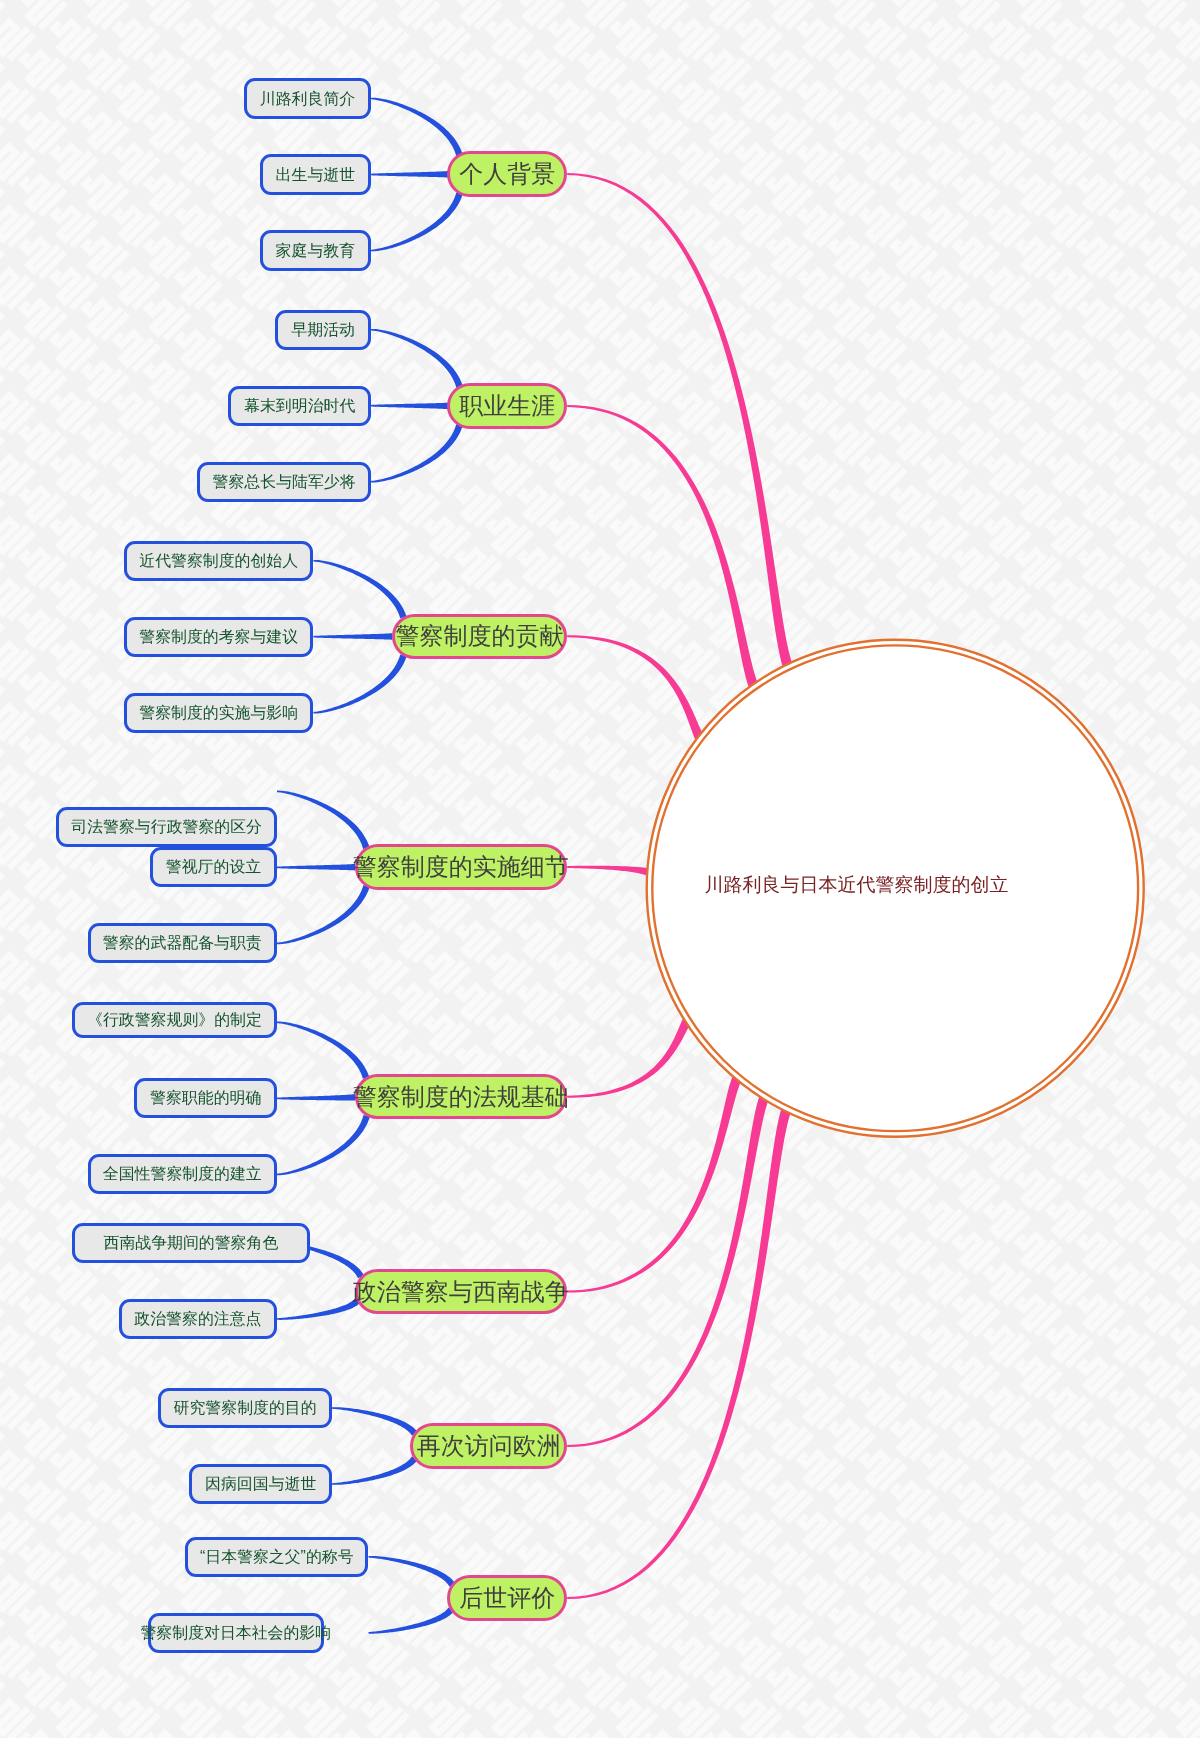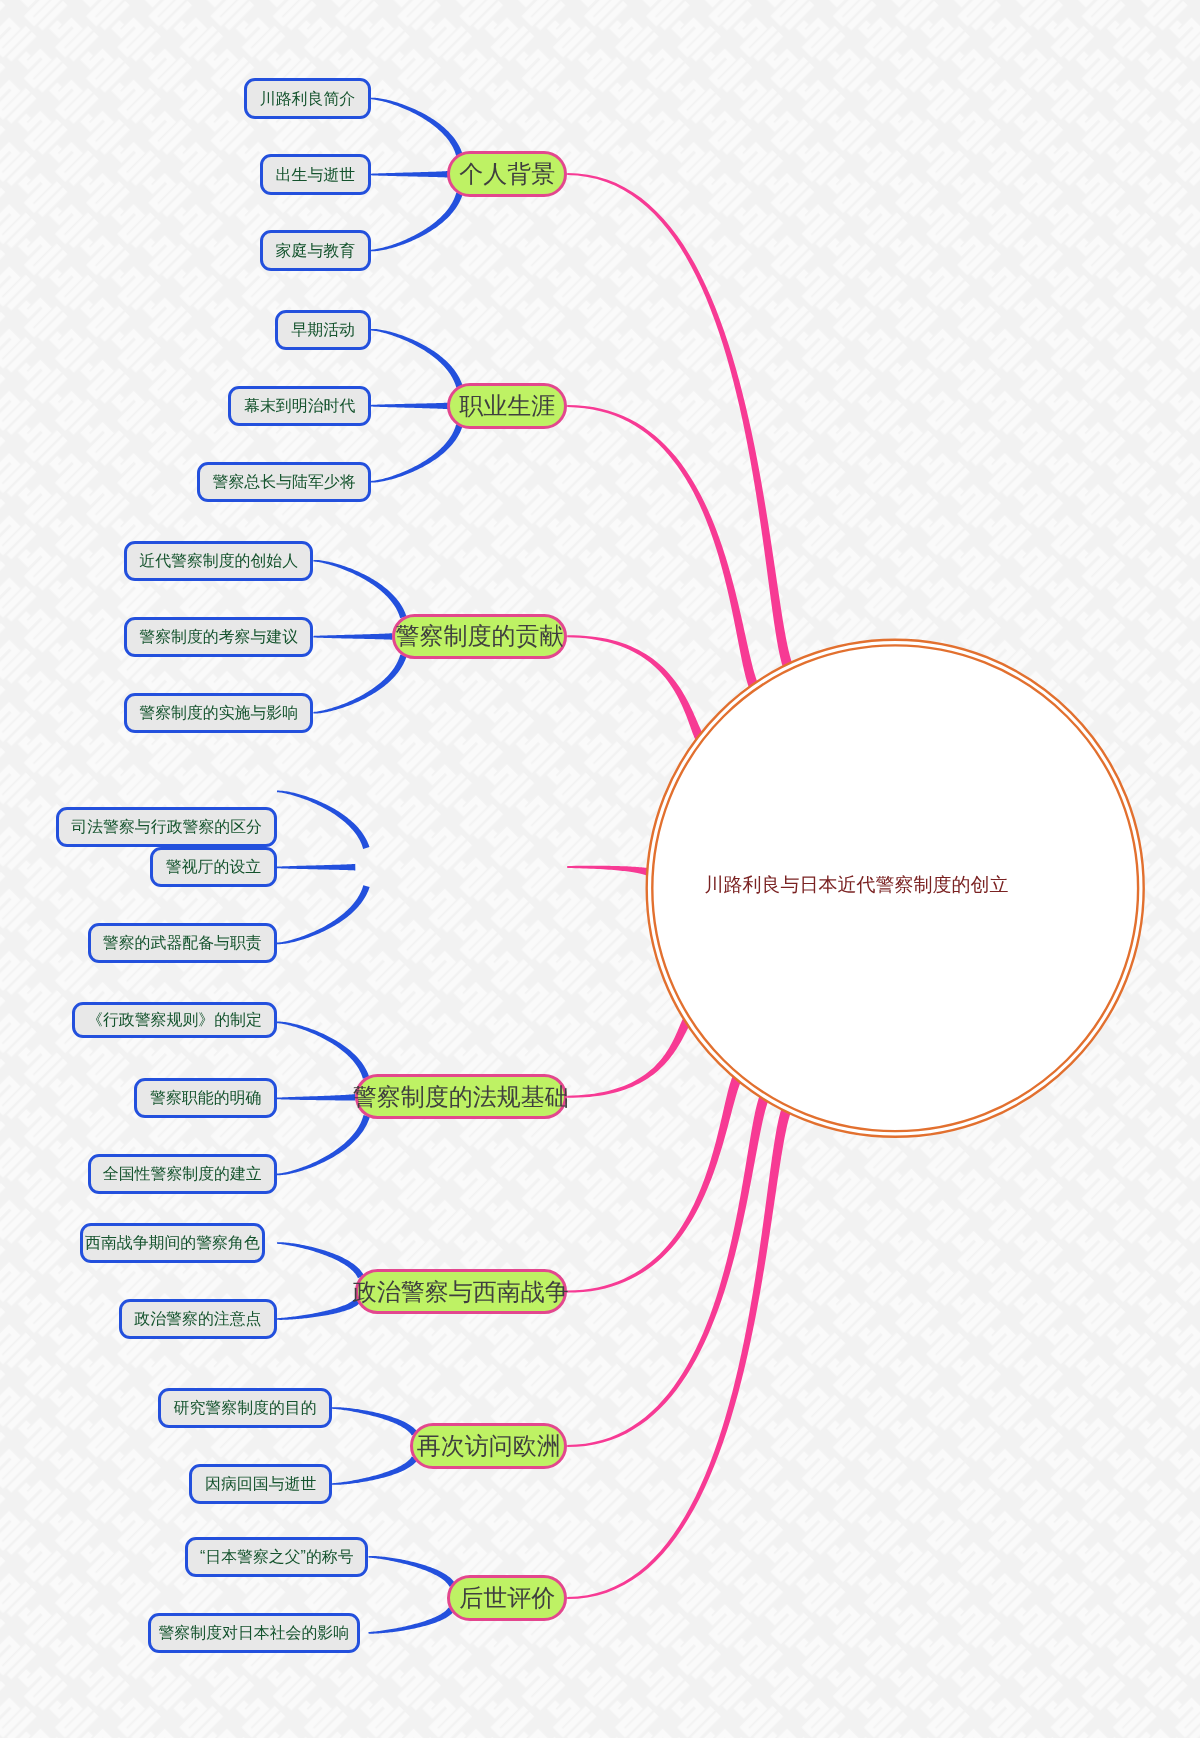--- a/index.html
+++ b/index.html
@@ -103,20 +103,23 @@
   </div>
   <div class="node leaf" style="left: 124px; top: 540.6px; width: 189.4px; height: 40.2px;">
     <span>近代警察制度的创始人</span>
   </div>
   <div class="node leaf" style="left: 124px; top: 616.6px; width: 189.4px; height: 40.2px;">
     <span>警察制度的考察与建议</span>
   </div>
   <div class="node leaf" style="left: 124px; top: 692.6px; width: 189.4px; height: 40.2px;">
     <span>警察制度的实施与影响</span>
   </div>
+  <div class="node mid" style="left: 354.5px; top: 844.2px; width: 212.7px; height: 45.6px;">
+    <span>警察制度的实施细节</span>
+  </div>
   <div class="node leaf" style="left: 56.3px; top: 771.3px; width: 220.7px; height: 40.2px; margin-top: 36px;">
     <span>司法警察与行政警察的区分</span>
   </div>
   <div class="node leaf" style="left: 150px; top: 847.3px; width: 127px; height: 40.2px;">
     <span>警视厅的设立</span>
   </div>
   <div class="node leaf" style="left: 87.6px; top: 923.3px; width: 189.4px; height: 40.2px;">
     <span>警察的武器配备与职责</span>
   </div>
   <div class="node mid" style="left: 354.5px; top: 1073.9px; width: 212.7px; height: 45.6px;">
@@ -127,40 +130,40 @@
   </div>
   <div class="node leaf" style="left: 134.4px; top: 1078.3px; width: 142.6px; height: 40.2px;">
     <span>警察职能的明确</span>
   </div>
   <div class="node leaf" style="left: 87.6px; top: 1154.3px; width: 189.4px; height: 40.2px;">
     <span>全国性警察制度的建立</span>
   </div>
   <div class="node mid" style="left: 354.5px; top: 1268.8px; width: 212.7px; height: 45.6px;">
     <span>政治警察与西南战争</span>
   </div>
-  <div class="node leaf" style="left: 71.9px; top: 1222.9px; width: 185px; height: 40.2px; margin-left: 8px;">
+  <div class="node leaf" style="left: 71.9px; top: 1222.9px; width: 238px; height: 40.2px;">
     <span>西南战争期间的警察角色</span>
   </div>
   <div class="node leaf" style="left: 118.8px; top: 1298.9px; width: 158.2px; height: 40.2px;">
     <span>政治警察的注意点</span>
   </div>
   <div class="node mid" style="left: 410.2px; top: 1423.2px; width: 157px; height: 45.6px;">
     <span>再次访问欧洲</span>
   </div>
   <div class="node leaf" style="left: 158.2px; top: 1387.9px; width: 173.8px; height: 40.2px;">
     <span>研究警察制度的目的</span>
   </div>
   <div class="node leaf" style="left: 189.4px; top: 1463.9px; width: 142.6px; height: 40.2px;">
     <span>因病回国与逝世</span>
   </div>
   <div class="node mid" style="left: 447.4px; top: 1575.2px; width: 119.8px; height: 45.6px;">
     <span>后世评价</span>
   </div>
   <div class="node leaf" style="left: 185.1px; top: 1536.7px; width: 183.4px; height: 40.2px;">
     <span>“日本警察之父”的称号</span>
   </div>
-  <div class="node leaf" style="left: 147.8px; top: 1612.7px; width: 212px; height: 40.2px;">
+  <div class="node leaf" style="left: 147.8px; top: 1612.7px; width: 176px; height: 40.2px;">
     <span>警察制度对日本社会的影响</span>
   </div>
   </div>
 
   <div id="centertext" style="left: 704.45px; top: 875.028px;">川路利良与日本近代警察制度的创立</div>
 </div>
 
 </body></html>

